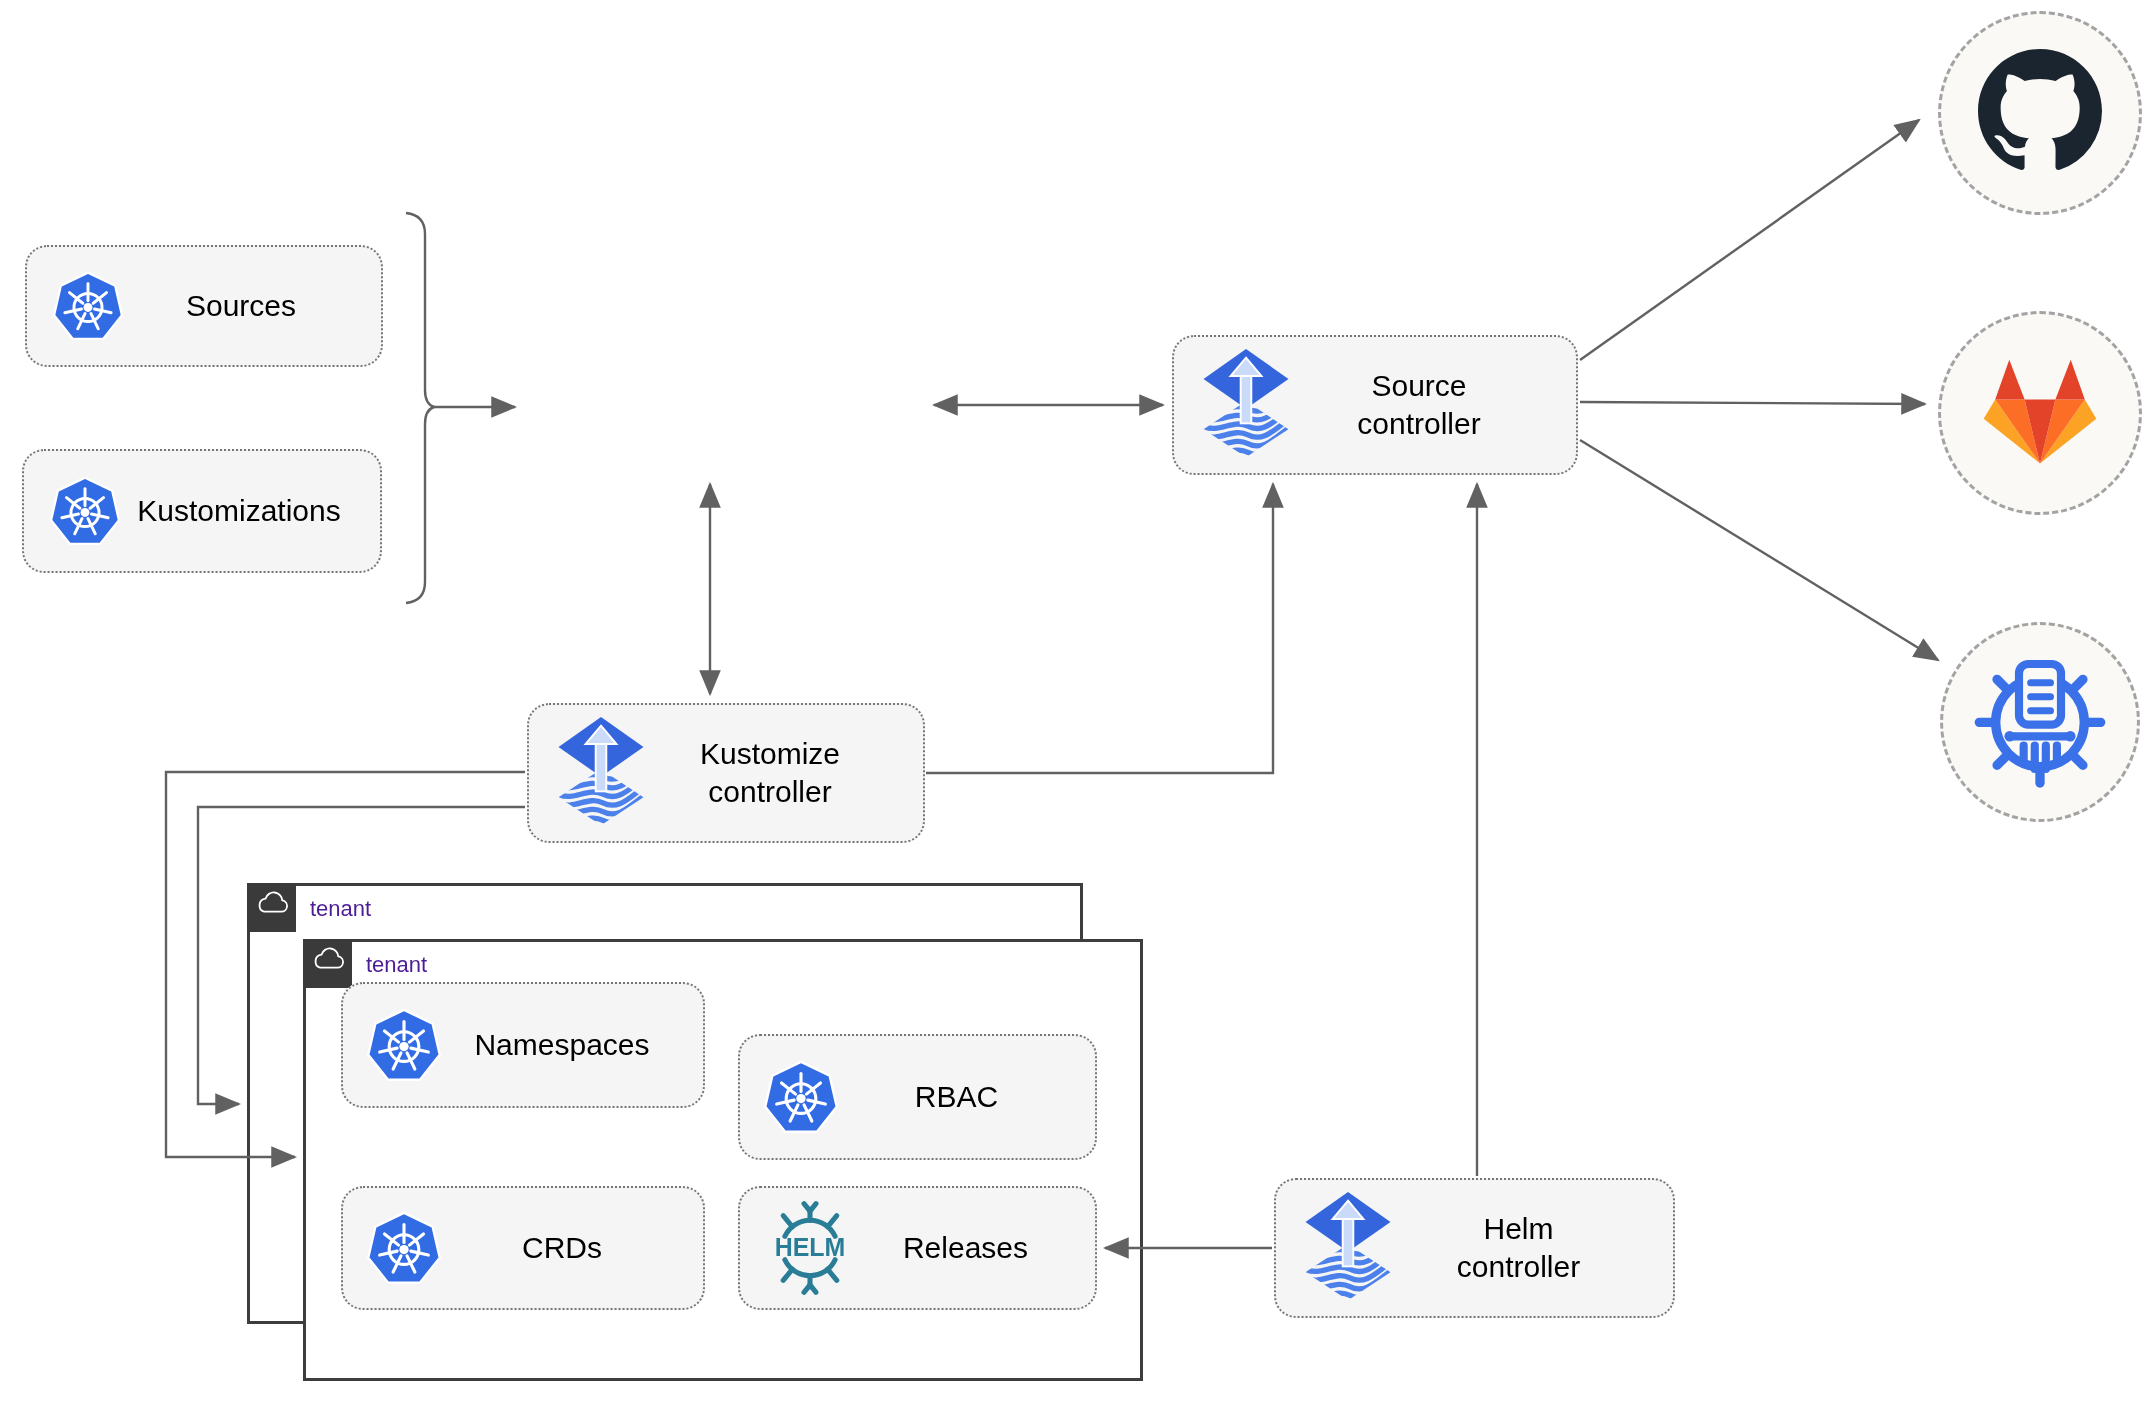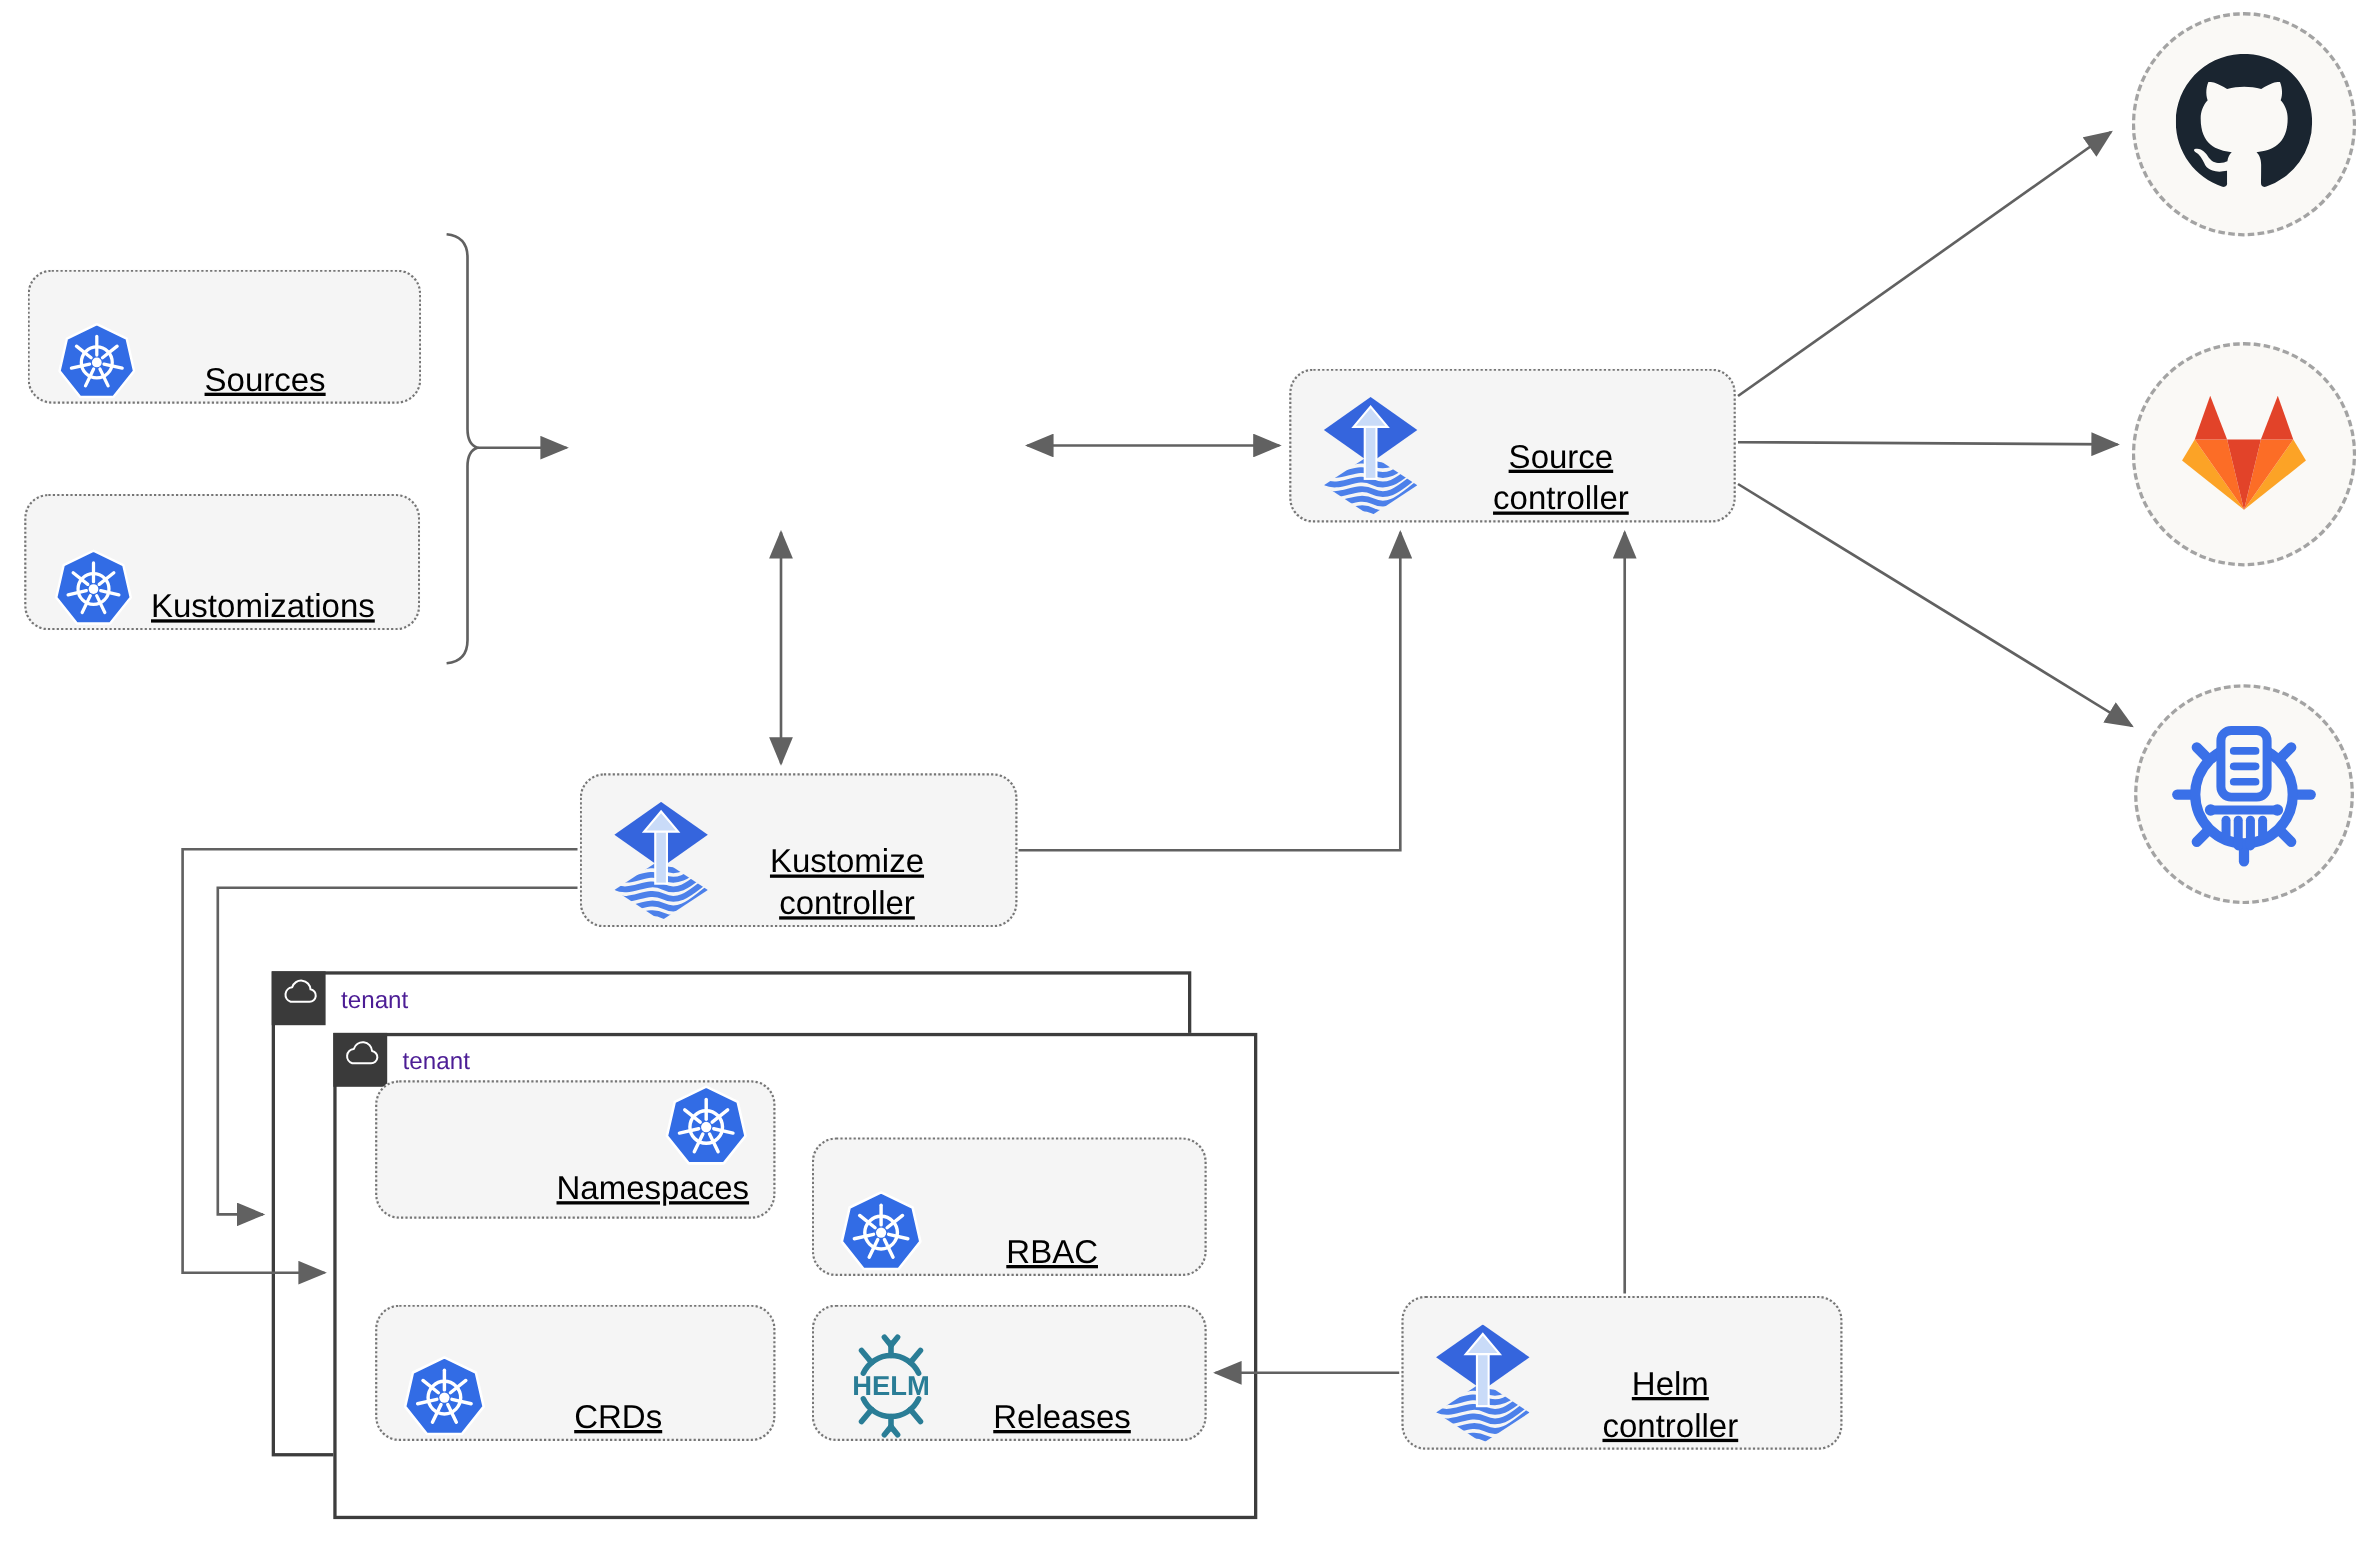--- a/index.html
+++ b/index.html
@@ -6,24 +6,23 @@
   body{font-family:"Liberation Sans","DejaVu Sans",sans-serif;color:#000;}
   .canvas{position:relative;width:2144px;height:1407px;background:#fff;overflow:hidden;}
 
   
   .node{
     position:absolute;
     background:#f5f5f5;
     border:2.5px dotted #757575;
     border-radius:22px;
     display:flex;
-    align-items:flex-end;
+    align-items:center;
     box-sizing:border-box;
     z-index:3;
-    text-decoration:underline;
   }
   .node .ic{flex:0 0 auto;display:flex;align-items:center;justify-content:center;}
   .node .lbl{flex:1 1 auto;text-align:center;font-size:30px;color:#000;line-height:38px;}
 
   
   .circle{
     position:absolute;
     border:3px dashed #a3a3a3;
     border-radius:50%;
     background:#faf9f6;
@@ -193,21 +192,21 @@
           <polygon points="44,9 60,28 28,28" fill="#c9dbf8"></polygon>
         </g>
       </svg>
     </span>
     <span class="lbl">
       <div>Helm</div>
       <div>controller</div>
     </span>
   </div>
 
-  <div class="node" style="left:341px;top:982px;width:364px;height:126px;padding:0 22px;z-index:3;flex-direction:column;">
+  <div class="node" style="left:341px;top:982px;width:364px;height:126px;padding:0 22px;z-index:3;">
     <span class="ic">
       <svg width="78" height="78" viewBox="0 0 100 100">
         <polygon points="50,5 86.7,22.7 95.8,62.5 70.4,94.4 29.6,94.4 4.2,62.5 13.3,22.7" fill="#326ce5" stroke="#fff" stroke-width="3" stroke-linejoin="round"></polygon>
         <circle cx="50" cy="52" r="19" fill="none" stroke="#fff" stroke-width="4"></circle>
         <circle cx="50" cy="52" r="6" fill="#fff"></circle>
         <g stroke="#fff" stroke-width="4" stroke-linecap="round">
           <line x1="50" y1="43" x2="50" y2="20"></line>
             <line x1="57" y1="46.3" x2="75" y2="32"></line>
           <line x1="58.8" y1="54" x2="81.2" y2="59.1"></line>
             <line x1="53.9" y1="60.1" x2="63.9" y2="80.8"></line>

